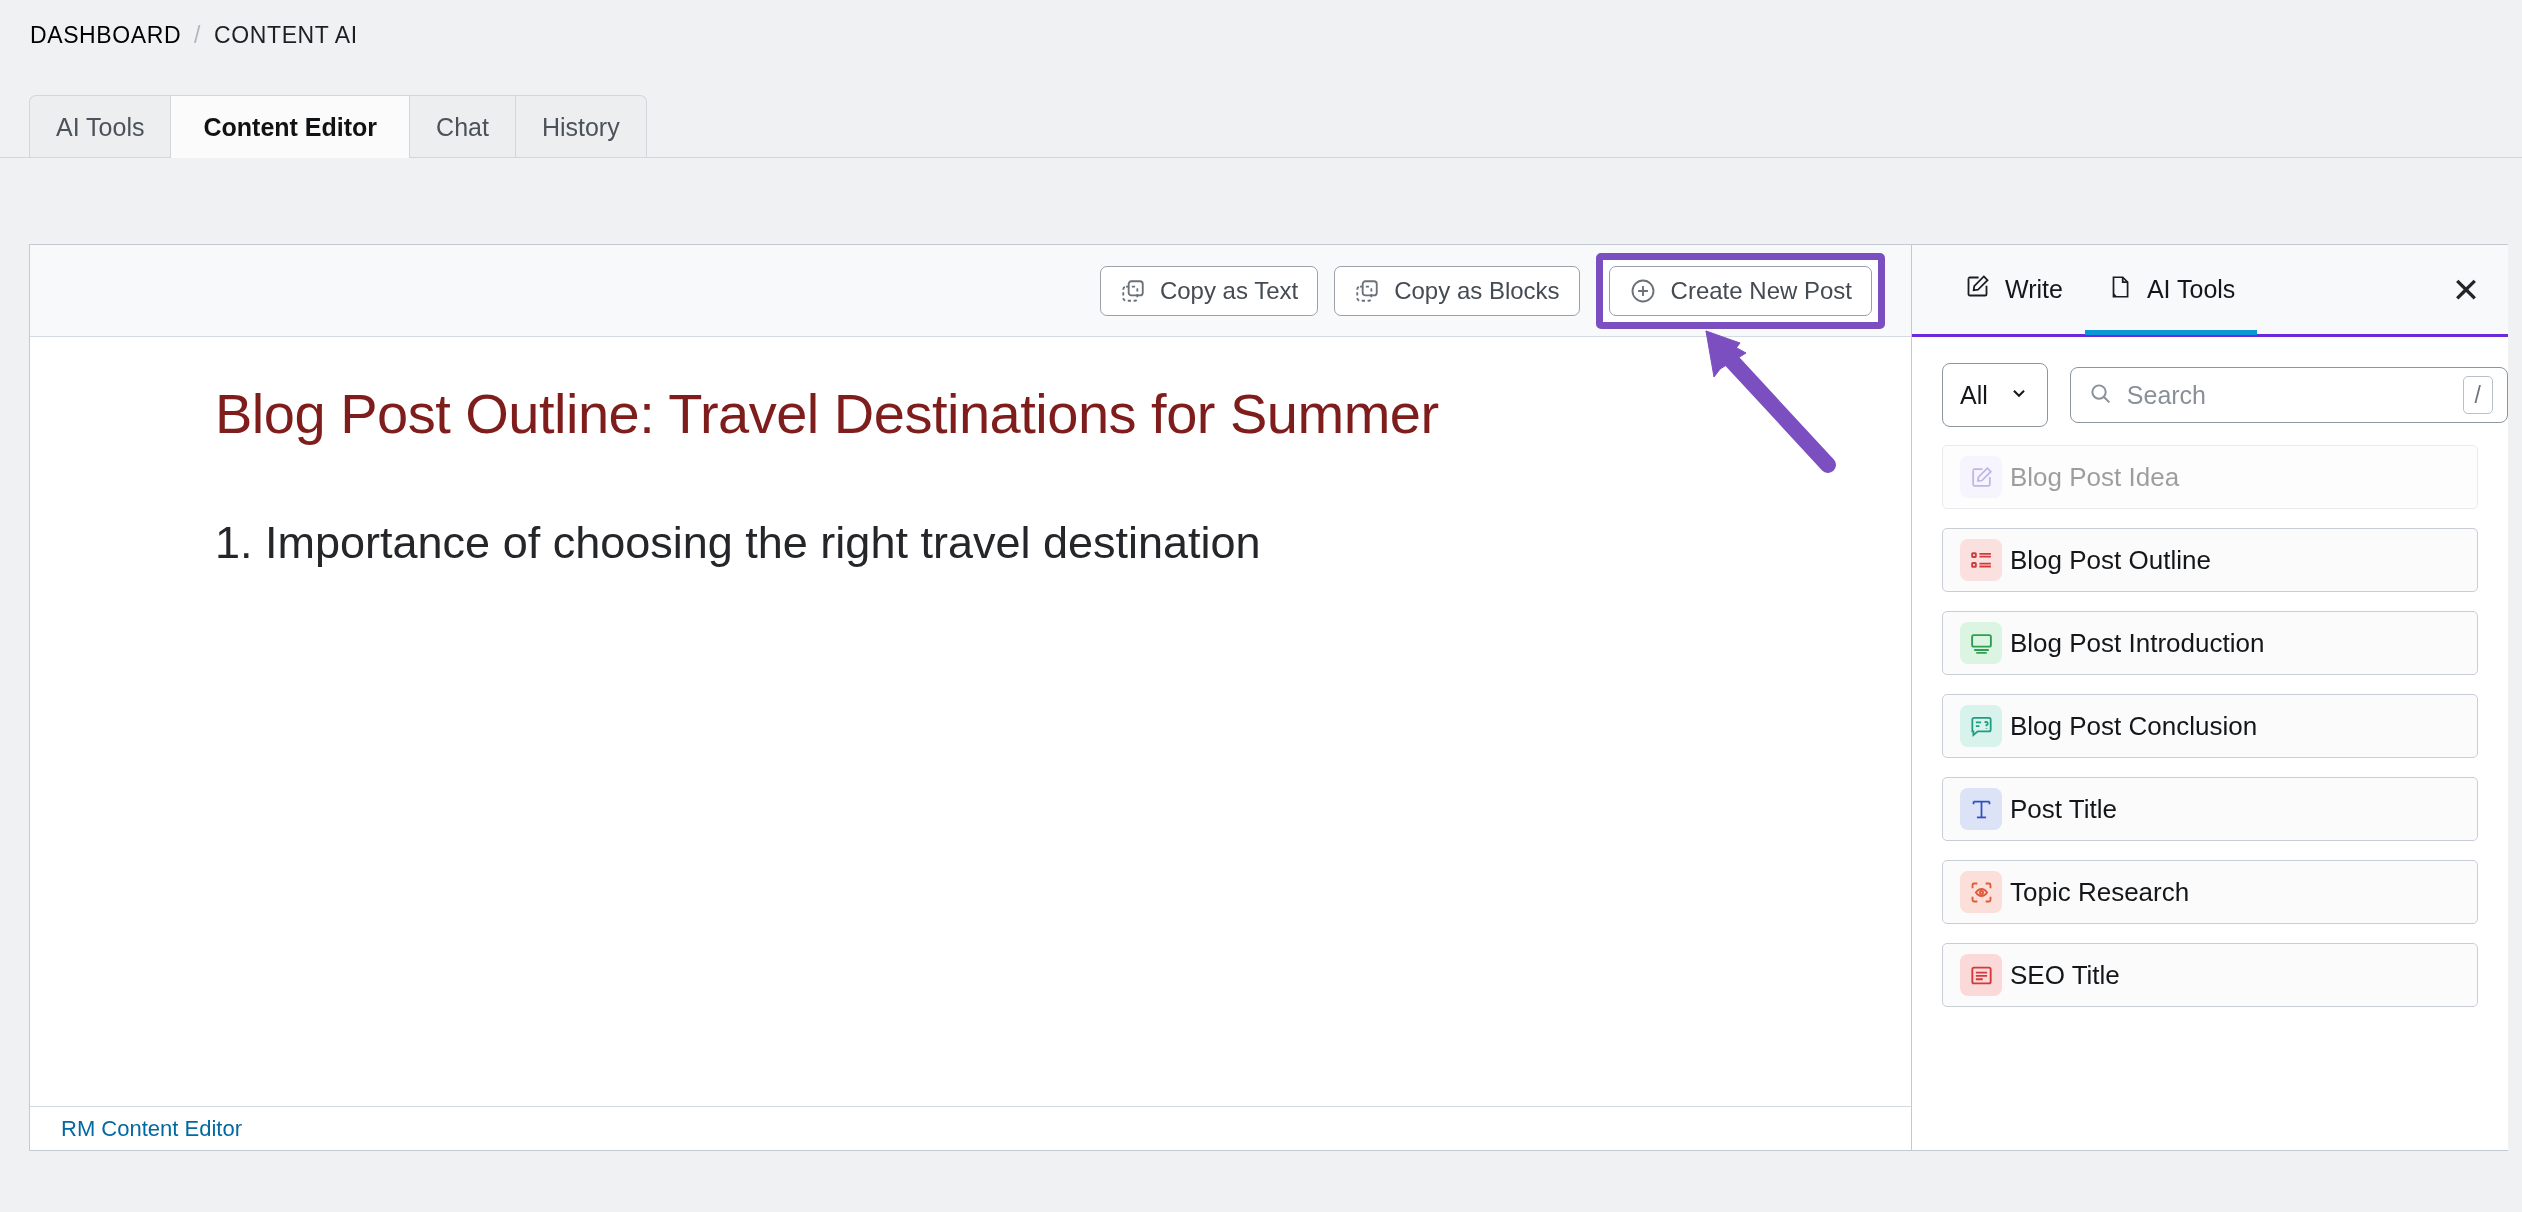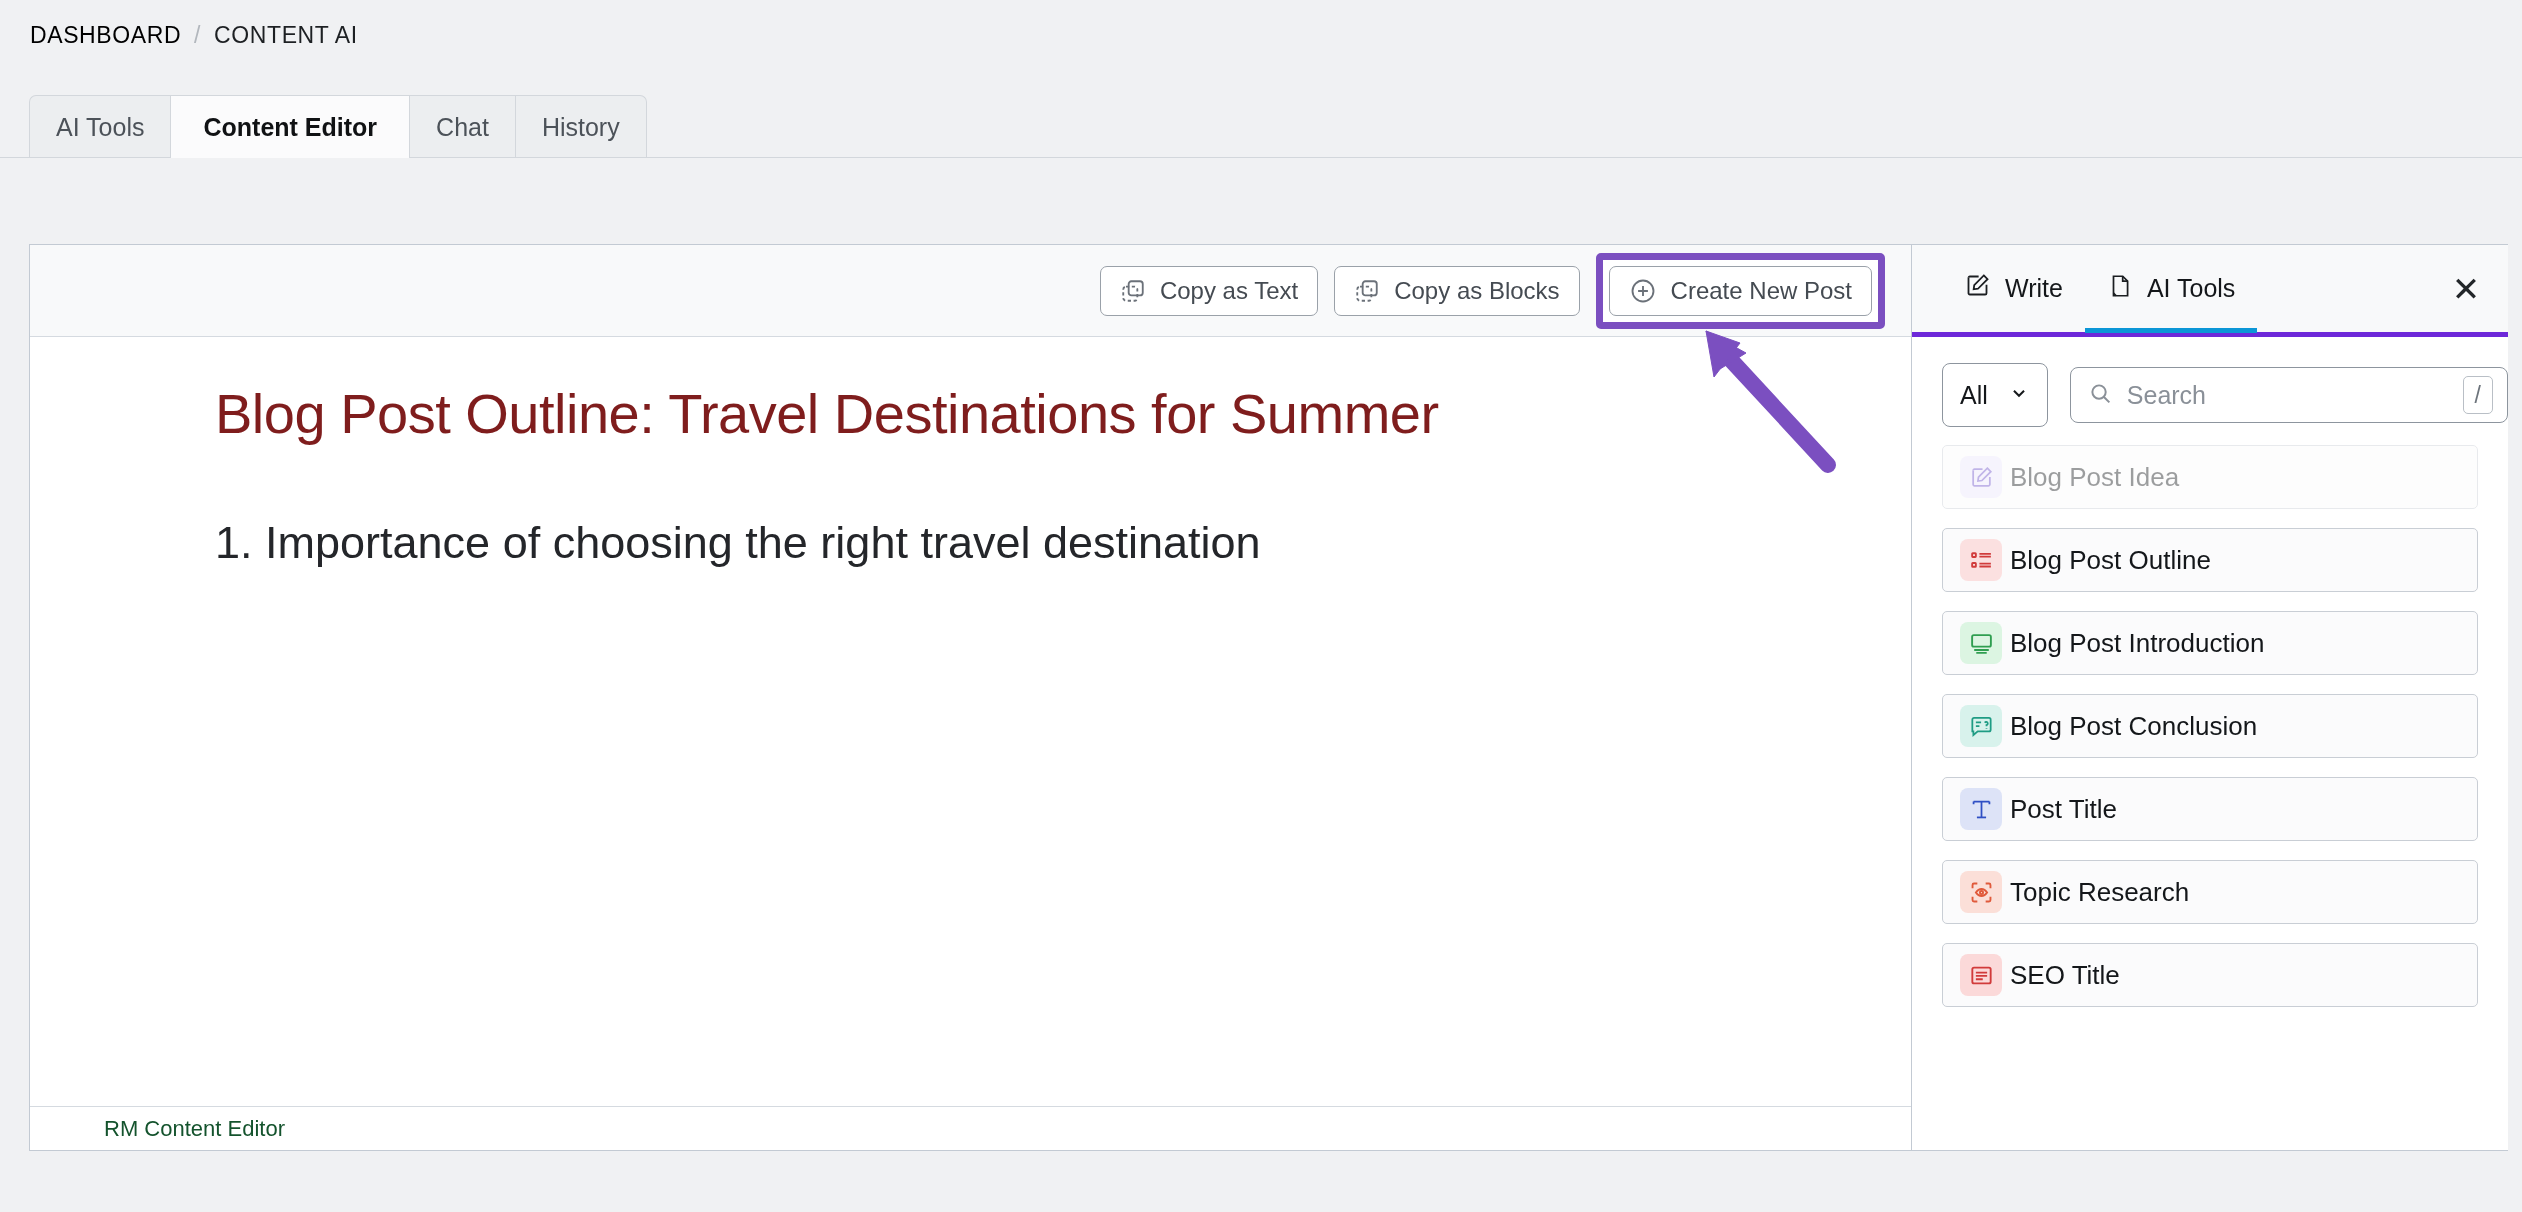--- a/index.html
+++ b/index.html
@@ -121,35 +121,35 @@
     font-size: 45px; line-height: 1.38;
     font-weight: normal; color: #24262a;
     margin-top: 66px;
   }
 
   .editor-statusbar {
     height: 44px;
     background: #ffffff;
     border-top: 1px solid #d5dae0;
     display: flex; align-items: center;
-    padding-left: 74px;
-    font-size: 22px; color: #14532d;
+    padding-left: 31px;
+    font-size: 22px; color: #0369a1;
   }
 
   
   .panel {
     flex: 1;
     display: flex; flex-direction: column;
     background: #ffffff;
     min-width: 0;
   }
   .panel-tabs {
     height: 92px;
     background: #f8f9fa;
-    border-bottom: 5px solid #6d28d9;
+    border-bottom: 3px solid #6d28d9;
     display: flex; align-items: stretch;
     padding-left: 30px;
     position: relative;
   }
   .ptab {
     display: flex; align-items: center; gap: 14px;
     padding: 0 22px;
     font-size: 25px; color: #14171a;
     cursor: pointer;
     position: relative;

